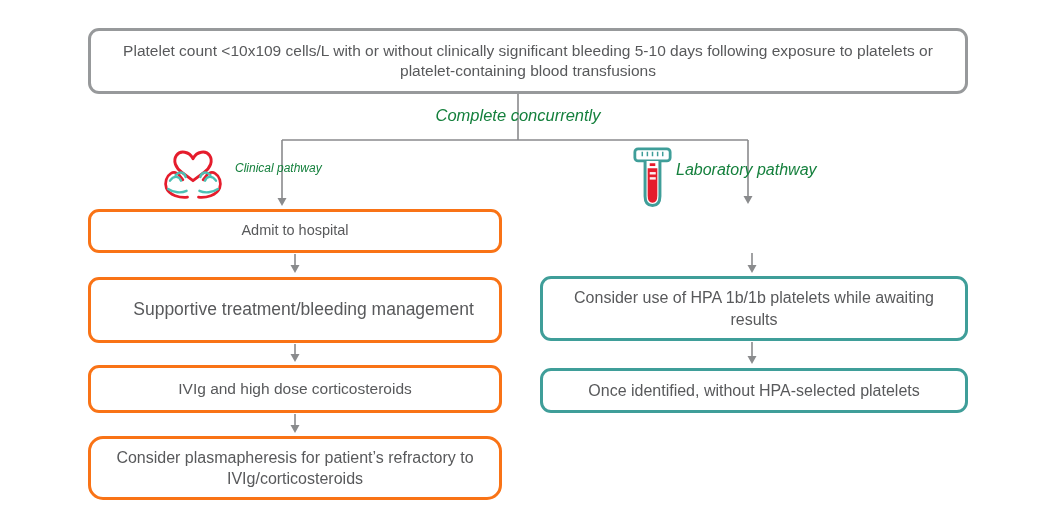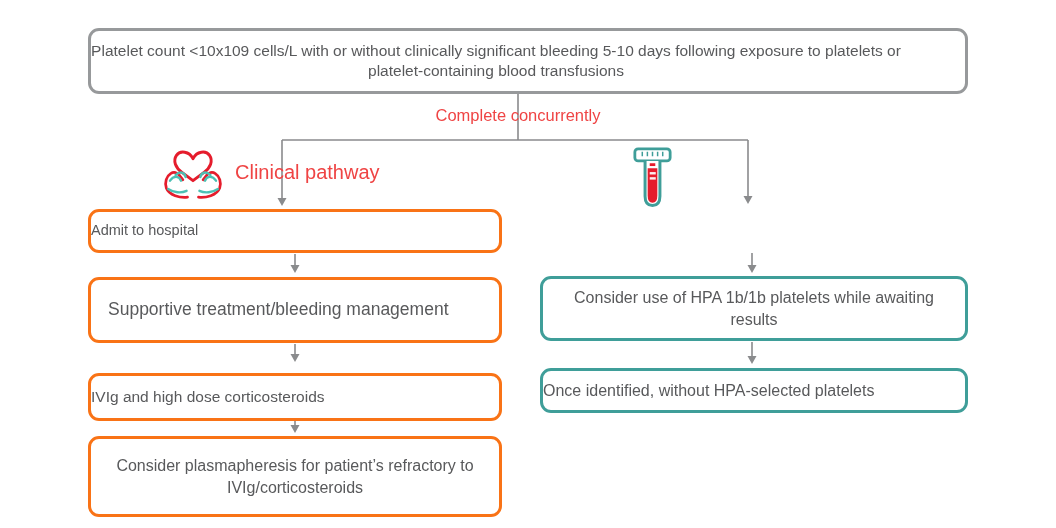--- a/index.html
+++ b/index.html
@@ -1,39 +1,39 @@
 <!DOCTYPE html>
 <html><head>
 <meta charset="utf-8">
 <style>
   html,body { margin:0; padding:0; background:#ffffff; }
   .canvas {
     position:relative; width:1056px; height:528px; background:#ffffff;
     font-family:"Liberation Sans", sans-serif; color:#58595b; overflow:hidden;
   }
   .box {
-    position:absolute; display:flex; align-items:center; justify-content:flex-start;
+    position:absolute; display:flex; align-items:center; justify-content:center;
     text-align:center; border-radius:11px; background:#ffffff; box-sizing:border-box;
     line-height:1.32;
   }
   .box.gray { border:3px solid #97999b; }
   .box.red  { border:3px solid #f97316; }
   .box.teal { border:3px solid #3f9e99; }
   .criteria { left:88px; top:28px; width:880px; height:66px; font-size:15.5px; }
   .criteria span { display:inline-block; max-width:810px; }
   .lbox1 { left:88px;  top:209px; width:414px; height:44px; font-size:14.5px; }
   .lbox2 { left:88px;  top:277px; width:414px; height:66px; font-size:17.5px;padding-left:17px; }
-  .lbox3 { left:88px;  top:373px; width:414px; height:48px; font-size:15.5px; }
-  .lbox4 { left:88px;  top:436px; width:414px; height:81px; font-size:16px; padding:0 14px; }
+  .lbox3 { left:88px;  top:365px; width:414px; height:48px; font-size:15.5px; }
+  .lbox4 { left:88px;  top:436px; width:414px; height:64px; font-size:16px; padding:0 14px;border-radius:15px; }
   .rbox1 { left:540px; top:207px; width:428px; height:45px; font-size:17px; }
   .rbox2 { left:540px; top:276px; width:428px; height:65px; font-size:16px; padding:4px 28px; }
   .rbox3 { left:540px; top:368px; width:428px; height:45px; font-size:16px; }
-  .italic-label { position:absolute; color:#ef4444; white-space:nowrap; }
+  .italic-label { position:absolute; font-style:italic; color:#15803d; white-space:nowrap; }
   .concurrent { left:518px; top:106px; transform:translateX(-50%); font-size:16.5px; }
-  .clin-label { left:235px; top:161px; font-size:20px; }
+  .clin-label { left:235px; top:161px; font-size:12px; }
   .lab-label  { left:676px; top:161px; font-size:16px; }
   .connectors { position:absolute; left:0; top:0; pointer-events:none; }
   .icon-wrap { position:absolute; z-index:5; }
   .heart-hands { left:156px; top:143px; }
   .blood-tube  { left:632px; top:147px; }
 </style>
 </head>
 <body>
 
 <div class="canvas">
@@ -77,20 +77,21 @@
     <svg width="41" height="65" viewBox="0 0 44 70" fill="none">
       <rect x="3" y="2" width="38" height="13" rx="3.5" fill="#ffffff" stroke="#3f9e99" stroke-width="3"></rect>
       <path d="M11 5 V10 M16.5 5 V10 M22 5 V10 M27.5 5 V10 M33 5 V10" stroke="#3f9e99" stroke-width="1.6"></path>
       <path d="M14 15 L14 53 Q14 63 22 63 Q30 63 30 53 L30 15" fill="#ffffff" stroke="#3f9e99" stroke-width="3.2"></path>
       <rect x="19" y="17.5" width="6" height="3" fill="#e51c2c"></rect>
       <path d="M16.8 23 L16.8 52.5 Q16.8 60 22 60 Q27.2 60 27.2 52.5 L27.2 23 Z" fill="#e51c2c"></path>
       <rect x="19" y="27" width="6.5" height="2.6" fill="#ffffff" opacity="0.92"></rect>
       <rect x="19" y="32.5" width="6.5" height="2.6" fill="#ffffff" opacity="0.92"></rect>
     </svg>
   </div>
+  <div class="italic-label lab-label">Laboratory pathway</div>
 
   <div class="box red lbox1">Admit to hospital</div>
   <div class="box red lbox2">Supportive treatment/bleeding management</div>
   <div class="box red lbox3">IVIg and high dose corticosteroids</div>
   <div class="box red lbox4">Consider plasmapheresis for patient’s refractory to IVIg/corticosteroids</div>
 
   <div class="box teal rbox2">Consider use of HPA 1b/1b platelets while awaiting results</div>
   <div class="box teal rbox3">Once identified, without HPA-selected platelets</div>
 
 </div>

